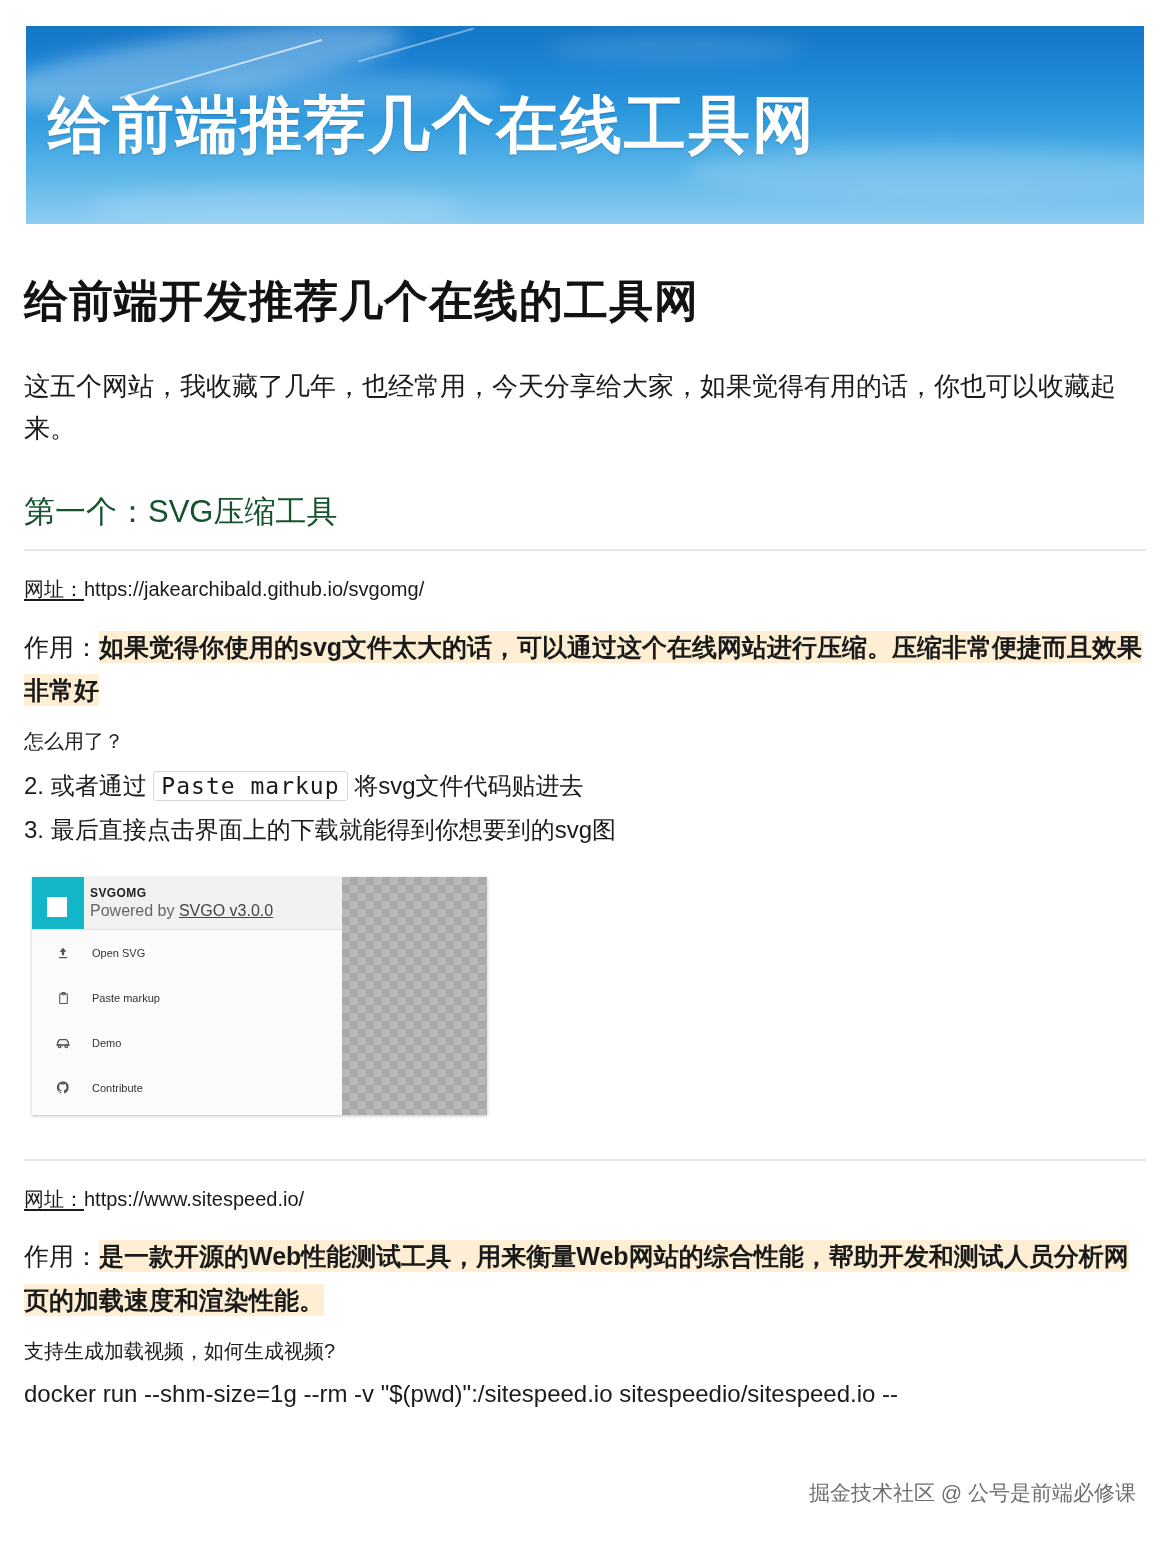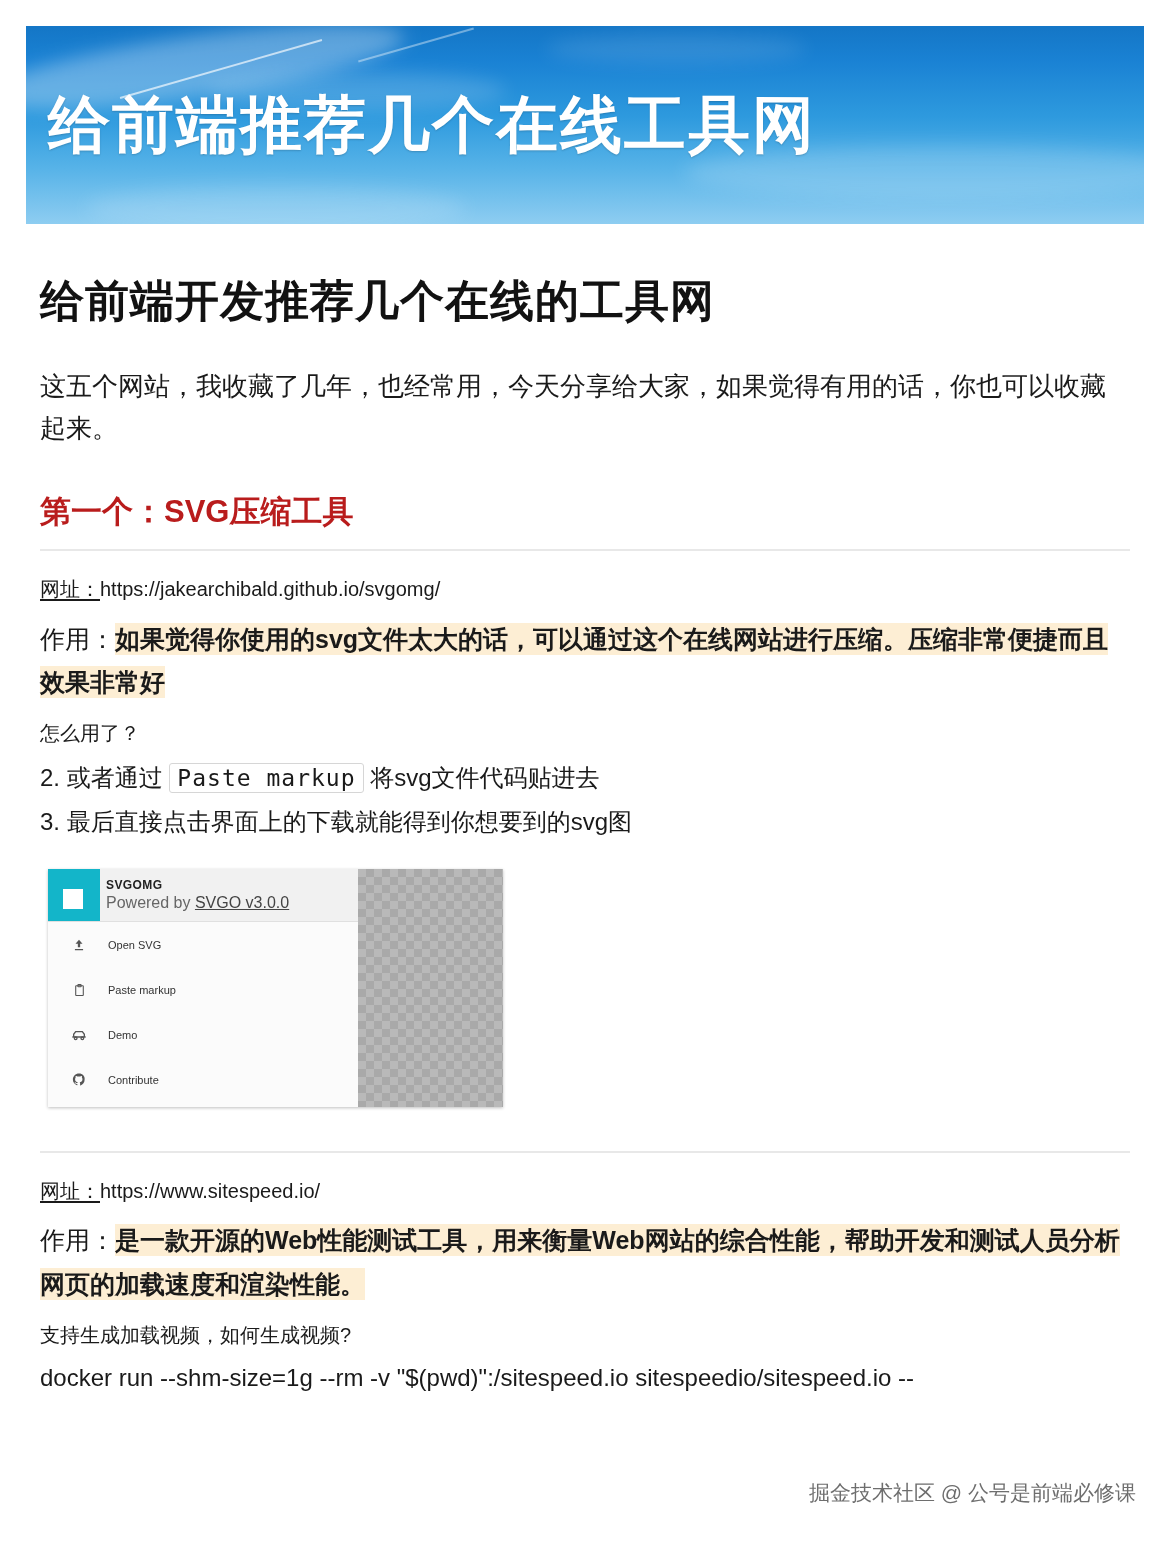--- a/index.html
+++ b/index.html
@@ -52,40 +52,40 @@
     font-size: 62px;
     font-weight: bold;
     letter-spacing: 2px;
     padding-left: 22px;
     line-height: 1.1;
     text-shadow: 0 1px 2px rgba(0,0,0,0.18);
   }
 
   
   .content {
-    padding: 0 40px;
+    padding: 0 24px;
   }
   h1.doc-title {
     font-size: 44px;
     font-weight: bold;
     margin: 48px 0 34px 0;
     letter-spacing: 1px;
     color: #121212;
   }
   p.lede {
     font-size: 26px;
     line-height: 1.62;
     margin: 0 0 42px 0;
     color: #1a1a1a;
   }
   h2.section {
     font-size: 31px;
-    font-weight: bold;
+    font-weight: normal;
     margin: 0 0 14px 0;
-    color: #b91c1c;
+    color: #14532d;
   }
   .rule {
     height: 2px;
     background: #e8e8e8;
     margin: 16px 0 22px 0;
   }
   .line {
     font-size: 20px;
     line-height: 1.62;
     margin: 0 0 8px 0;
@@ -100,21 +100,21 @@
   .hl {
     background: #fdeed4;
     font-weight: bold;
     padding: 2px 0;
     line-height: 1.75;
     box-decoration-break: clone;
     -webkit-box-decoration-break: clone;
   }
   .highlight-block {
     font-size: 25px;
-    margin: 12px 0 12px 0;
+    margin: 20px 0 12px 0;
     line-height: 1.72;
   }
   ol.steps {
     margin: 6px 0 0 0;
     padding-left: 0;
     list-style: none;
   }
   ol.steps li {
     font-size: 24px;
     line-height: 1.7;

